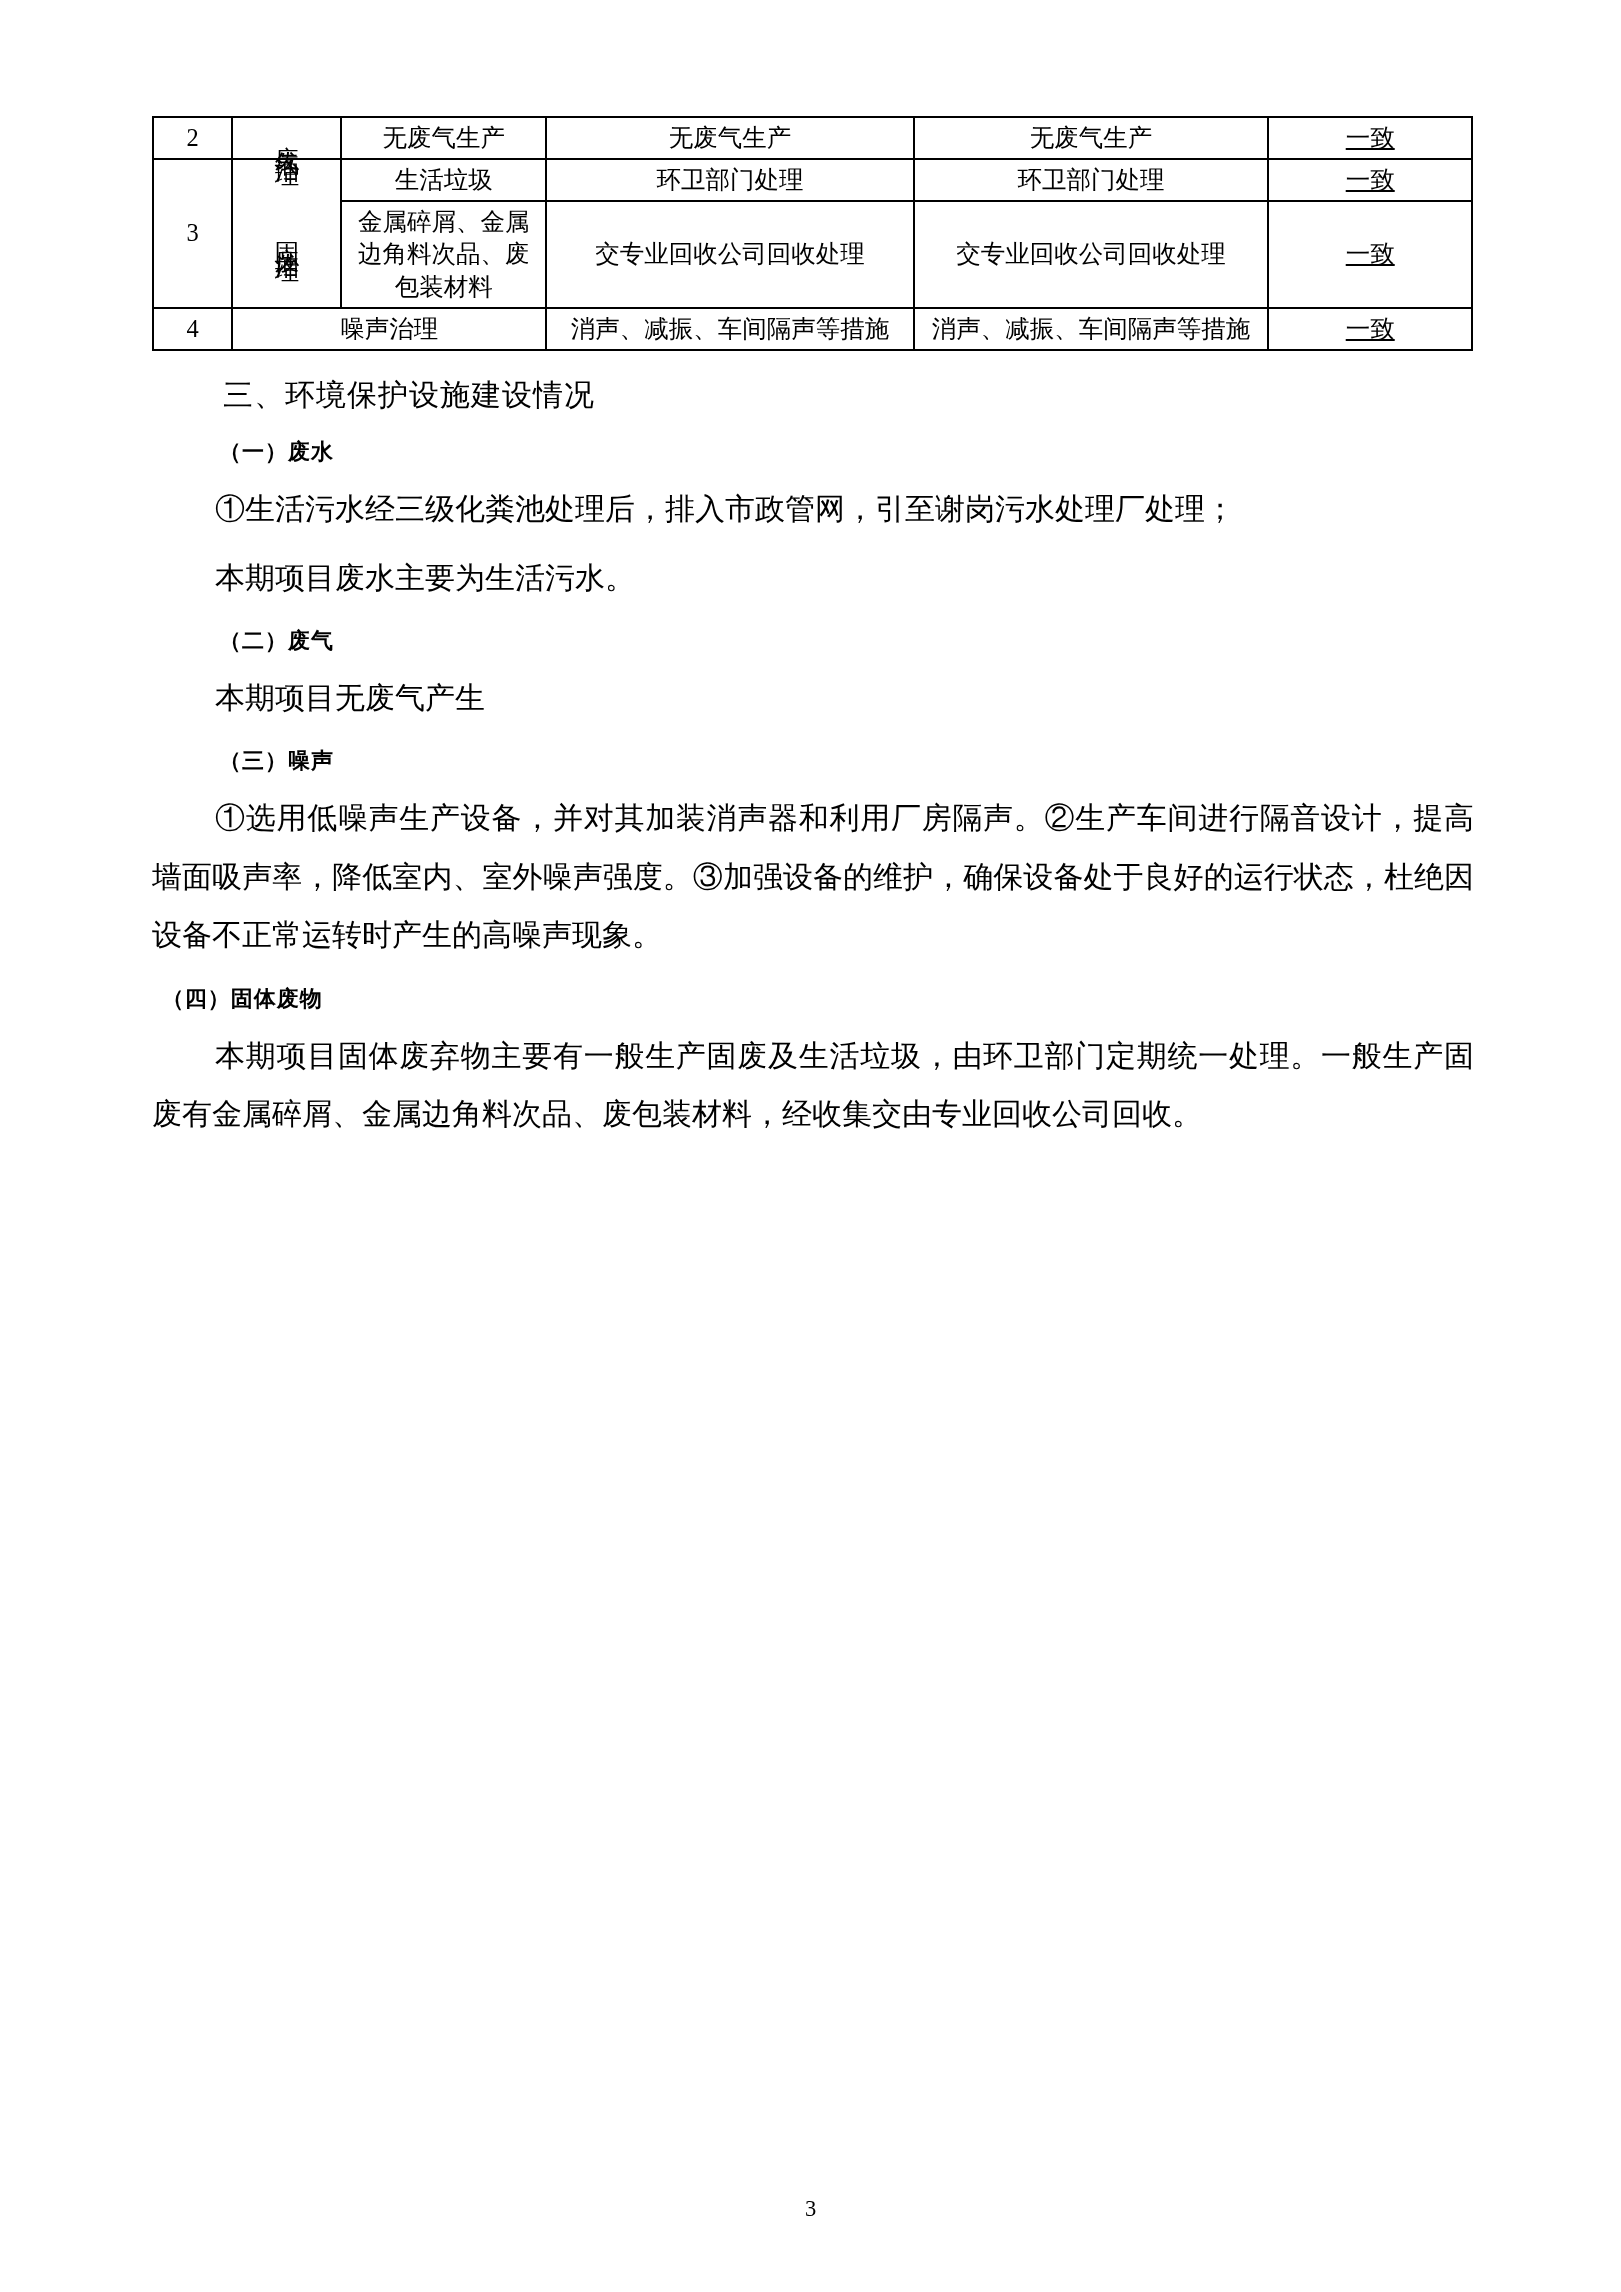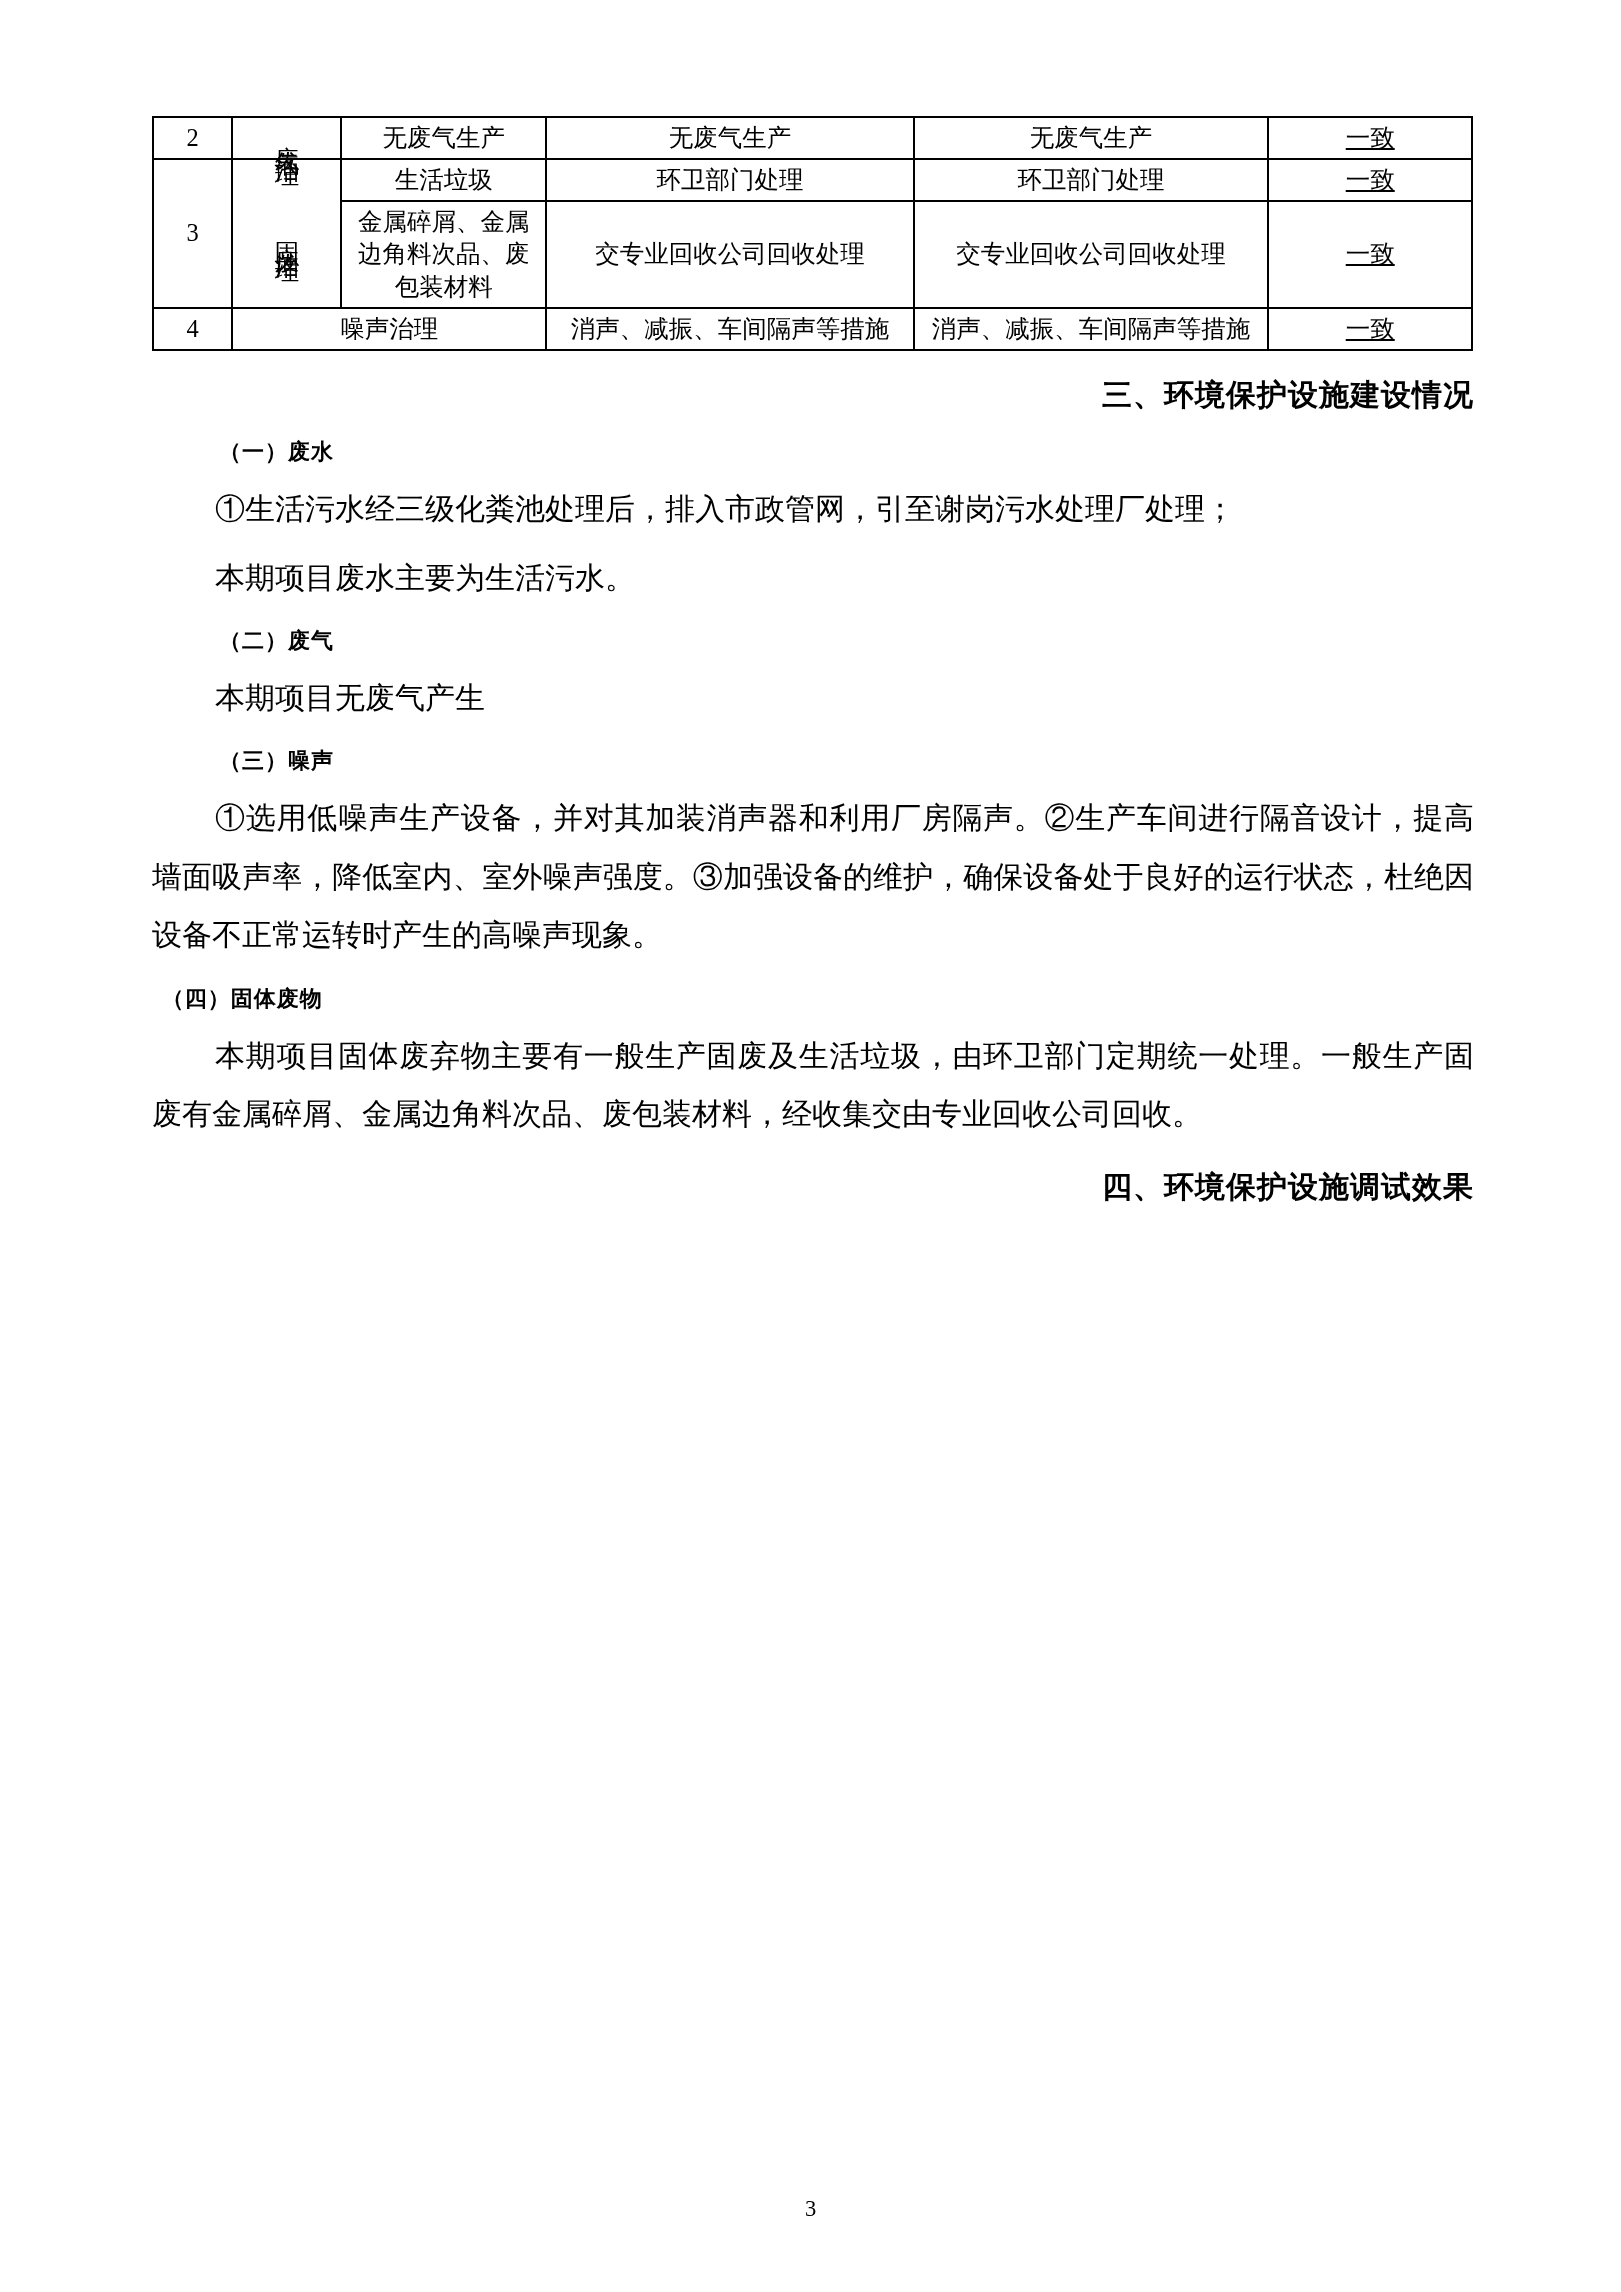--- a/index.html
+++ b/index.html
@@ -52,27 +52,26 @@
   }
   .vwrap {
     display: inline-block;
     writing-mode: vertical-rl;
     text-orientation: upright;
     letter-spacing: 5.9px;
   }
 
   
   .h2 {
-    font-weight: bold;
+    font-weight: normal;
     font-size: 30px;
     letter-spacing: 1px;
     margin: 19.6px 0 0 0;
     padding-left: 71px;
     line-height: 1.6;
-    text-align: right;
   }
   .h3 {
     font-weight: bold;
     font-size: 22px;
     letter-spacing: 1px;
     margin: 15.7px 0 0 0;
     padding-left: 67px;
     line-height: 1.65;
   }
   .h3.tight {
@@ -150,18 +149,17 @@
 
   <div class="h3">（二）废气</div>
   <div class="para ind">本期项目无废气产生</div>
 
   <div class="h3">（三）噪声</div>
   <div class="para ind">①选用低噪声生产设备，并对其加装消声器和利用厂房隔声。②生产车间进行隔音设计，提高墙面吸声率，降低室内、室外噪声强度。③加强设备的维护，确保设备处于良好的运行状态，杜绝因设备不正常运转时产生的高噪声现象。</div>
 
   <div class="h3 tight">（四）固体废物</div>
   <div class="para ind">本期项目固体废弃物主要有一般生产固废及生活垃圾，由环卫部门定期统一处理。一般生产固废有金属碎屑、金属边角料次品、废包装材料，经收集交由专业回收公司回收。</div>
 
-  <div class="h2">四、环境保护设施调试效果</div>
 
   <div class="pagenum">3</div>
 
 </div>
 
 
 </body></html>

